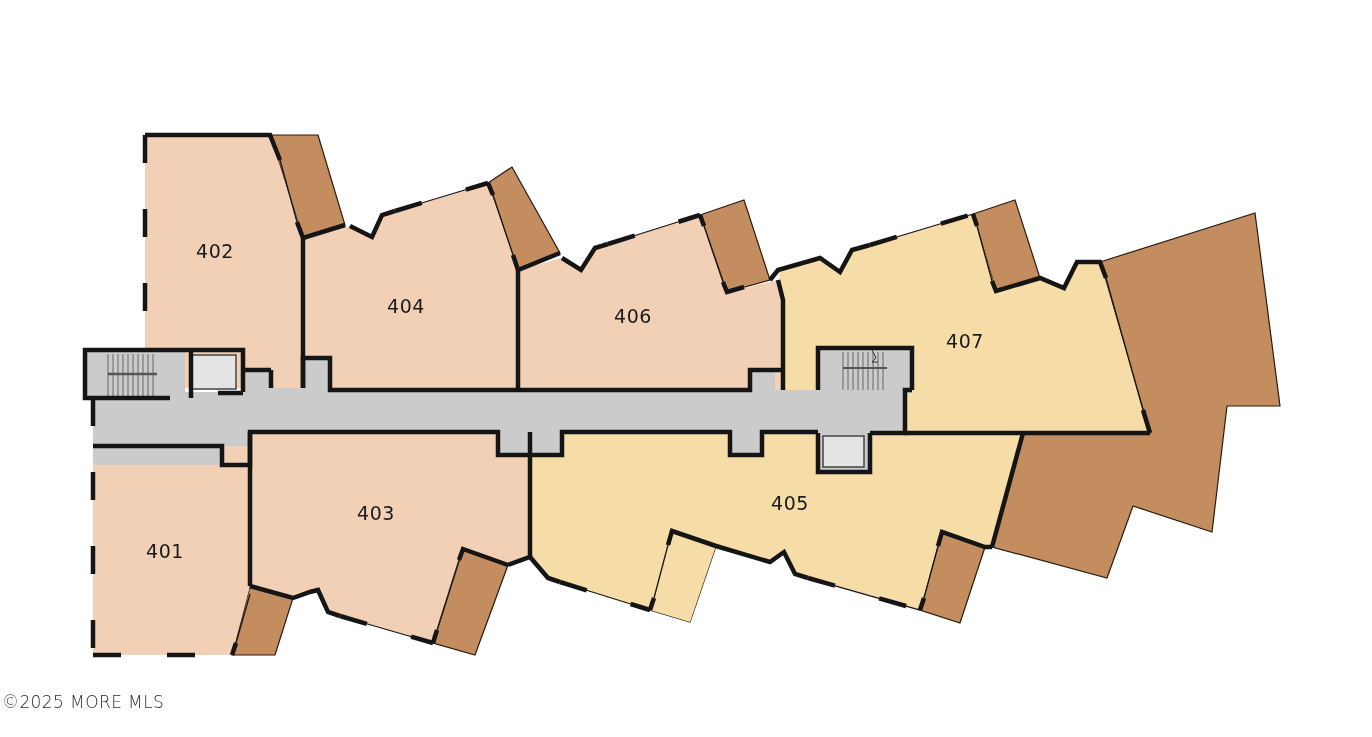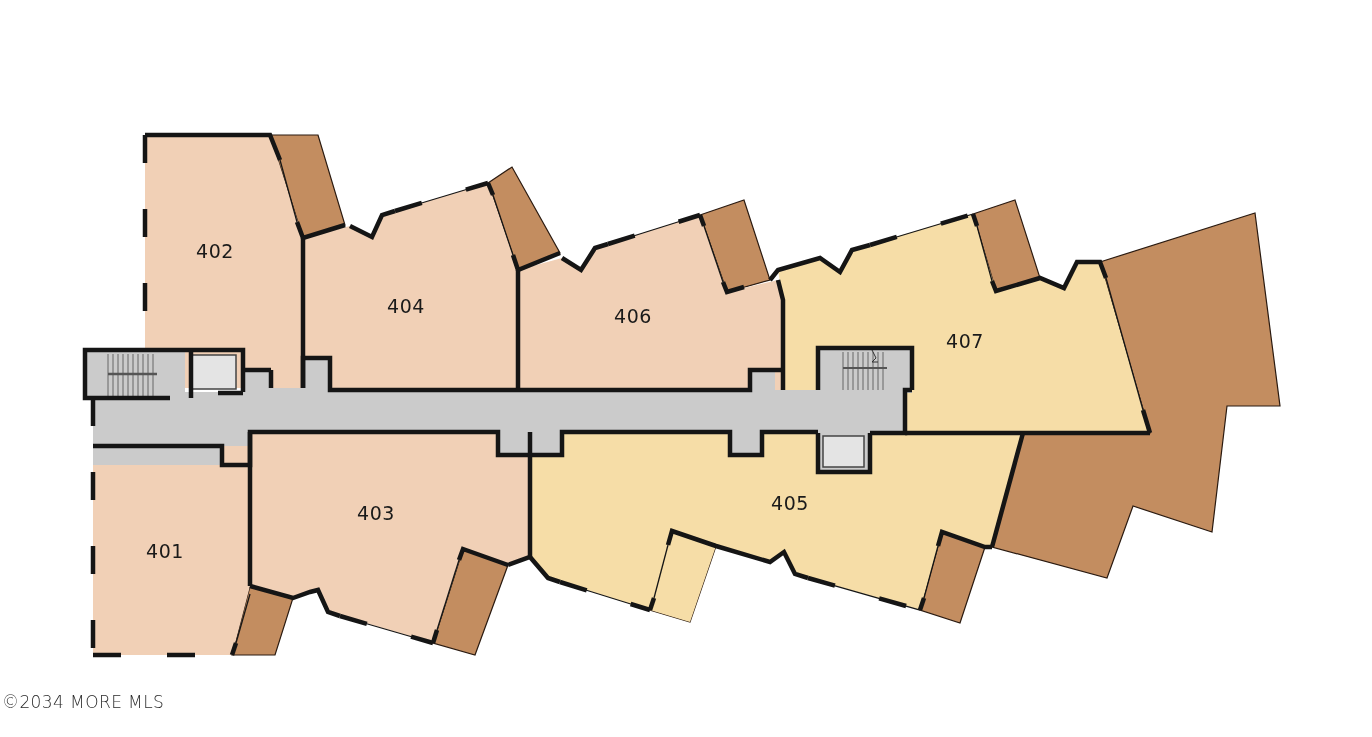--- a/index.html
+++ b/index.html
@@ -162,13 +162,13 @@
     <text class="unit-label" x="215" y="252">402</text>
     <text class="unit-label" x="406" y="307">404</text>
     <text class="unit-label" x="633" y="317">406</text>
     <text class="unit-label" x="965" y="342">407</text>
     <text class="unit-label" x="165" y="552">401</text>
     <text class="unit-label" x="376" y="514">403</text>
     <text class="unit-label" x="790" y="504">405</text>
   </g>
 </svg>
 
-<div class="copyright">©2034 MORE MLS</div>
+<div class="copyright">©2025 MORE MLS</div>
 
 </body></html>

